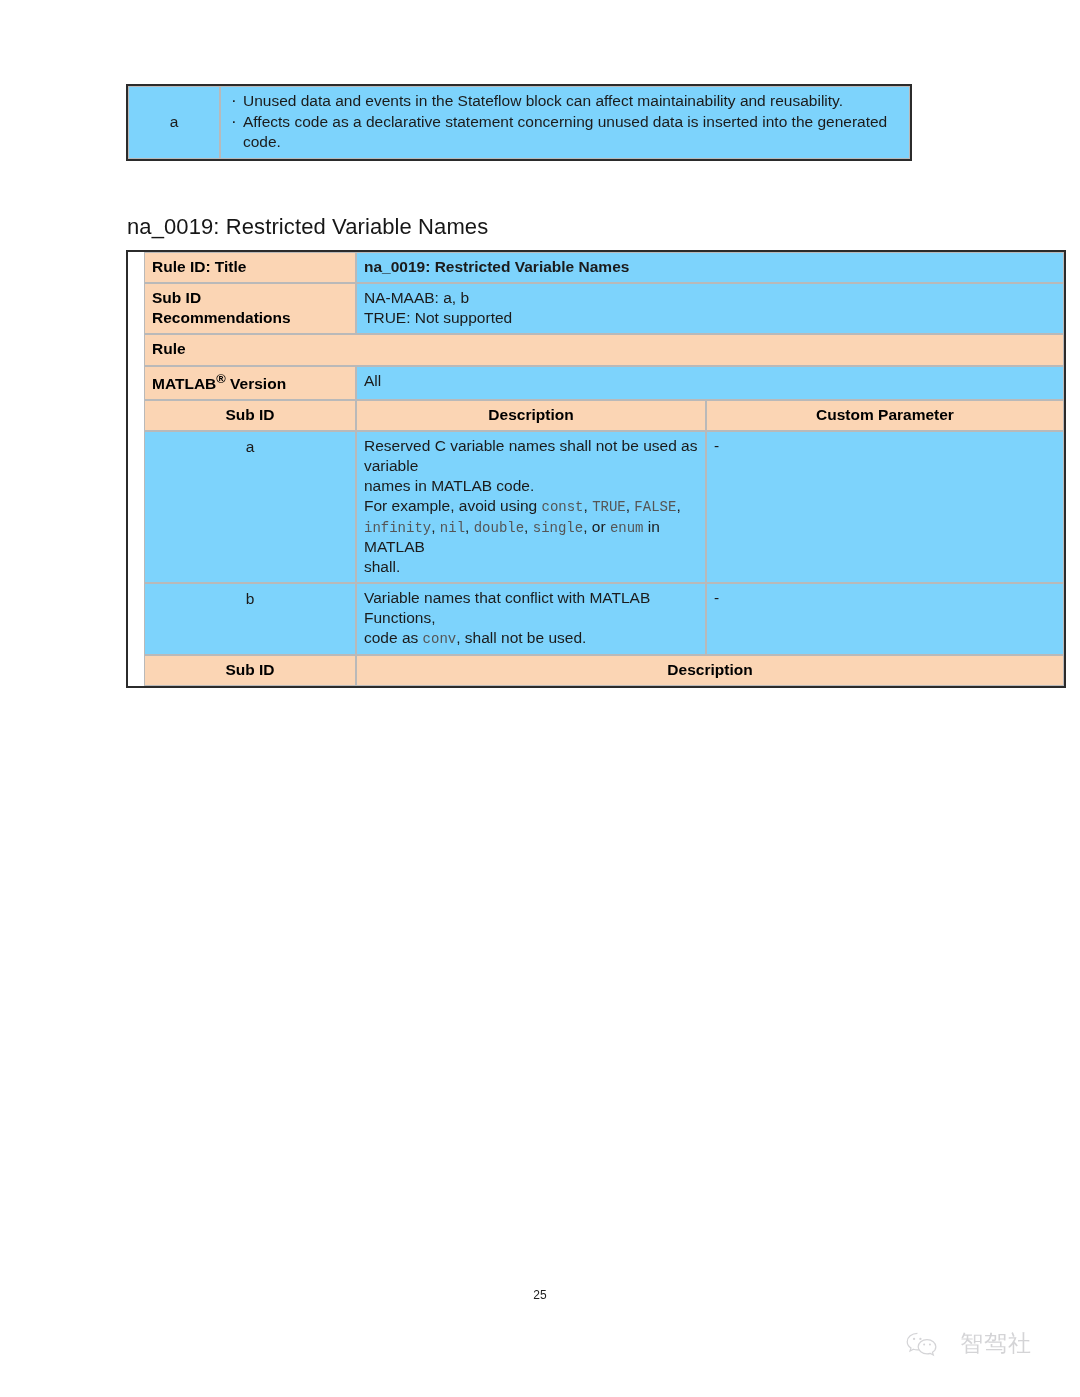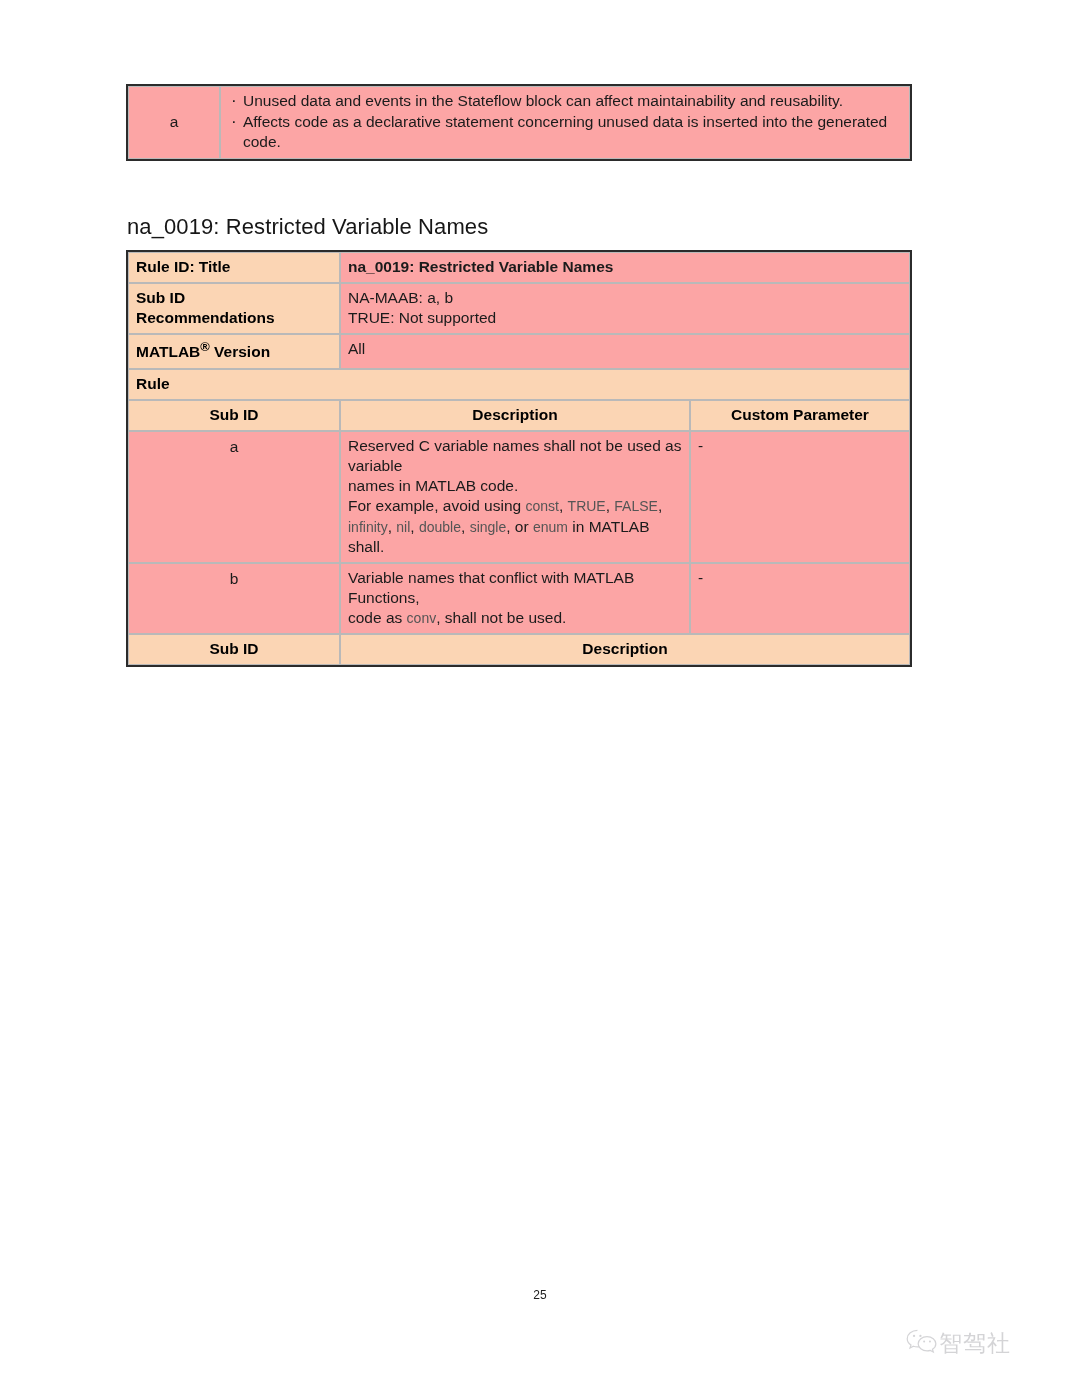--- a/index.html
+++ b/index.html
@@ -29,21 +29,21 @@
     background: #ffffff;
     border: 2px solid #2b2b2b;
     table-layout: fixed;
   }
   .doc-table td {
     border: 1px solid #b9b9b9;
     vertical-align: top;
     padding: 4px 7px 5px 7px;
     font-size: 15.5px;
     line-height: 1.30;
-    background: #fca5a5;
+    background: #7dd3fc;
   }
   .doc-table td.subid {
     text-align: center;
     vertical-align: middle;
     padding-left: 0;
     padding-right: 0;
   }
   .hdr {
     background: #fbd5b4 !important;
     font-weight: bold;
@@ -52,21 +52,21 @@
   .hdr-center {
     background: #fbd5b4 !important;
     font-weight: bold;
     color: #000000;
     text-align: center;
   }
   .bold-val {
     font-weight: bold;
   }
   .mono {
-    font-family: Liberation Sans, sans-serif;
+    font-family: Liberation Mono, monospace;
     font-size: 14px;
     color: #555555;
   }
   .bullets {
     margin: 0;
     padding: 0;
     list-style: none;
   }
   .bullets li {
     position: relative;
@@ -98,43 +98,44 @@
     font-size: 22px;
     letter-spacing: 0.1px;
     color: #171717;
     white-space: nowrap;
   }
 
   
   #table-rule {
     left: 126px;
     top: 250px;
-    width: 786px;
+    width: 940px;
+    padding-left: 16px;
   }
   #table-rule td { font-size: 15.5px; }
 
   
   .page-number {
     position: absolute;
     left: 0;
     right: 0;
     top: 1288px;
     text-align: center;
     font-size: 12px;
     color: #202020;
   }
 
   
   .watermark {
     position: absolute;
     left: 905px;
     top: 1328px;
     display: flex;
-    align-items: flex-start;
-    gap: 0;
+    align-items: center;
+    gap: 21px;
     opacity: 0.42;
   }
   .watermark .wm-icon {
     width: 34px;
     height: 26px;
     flex: none;
   }
   .watermark .wm-text {
     font-size: 23px;
     letter-spacing: 1px;
@@ -185,26 +186,26 @@
           <div>Sub ID</div>
           <div>Recommendations</div>
         </td>
         <td class="lines" colspan="2">
           <div>NA-MAAB: a, b</div>
           <div>TRUE: Not supported</div>
         </td>
       </tr>
 
       <tr>
+        <td class="hdr" colspan="3">Rule</td>
+      </tr>
+
+      <tr>
         <td class="hdr"><span>MATLAB</span><sup>®</sup><span> Version</span></td>
         <td colspan="2">All</td>
-      </tr>
-
-      <tr>
-        <td class="hdr" colspan="3">Rule</td>
       </tr>
 
       <tr>
         <td class="hdr-center">Sub ID</td>
         <td class="hdr-center">Description</td>
         <td class="hdr-center">Custom Parameter</td>
       </tr>
 
       <tr>
         <td class="subid" style="vertical-align:top;padding-top:5px">a</td>

